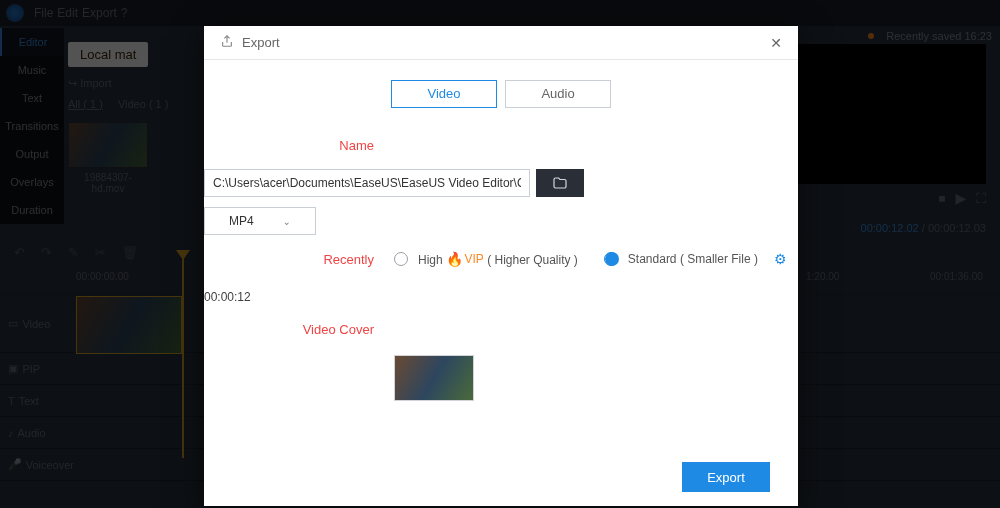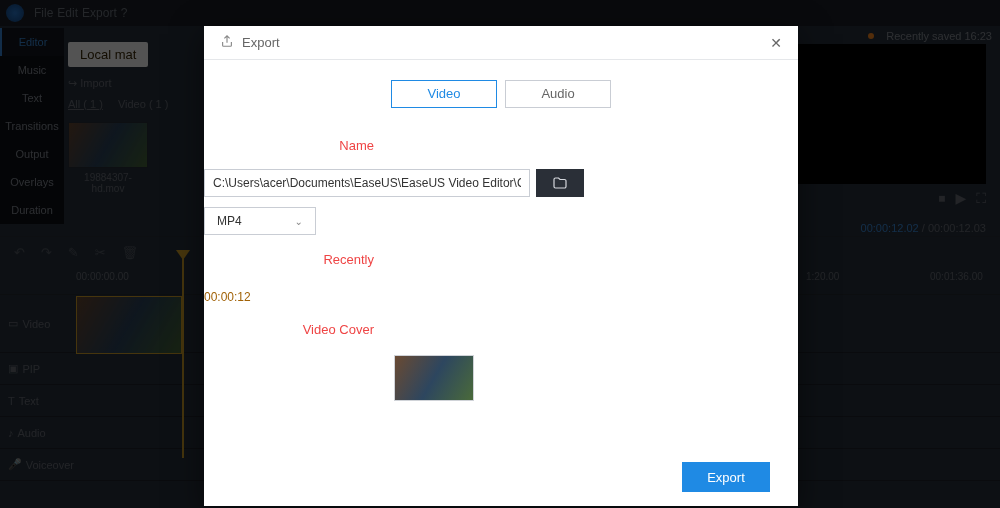--- a/index.html
+++ b/index.html
@@ -53,30 +53,30 @@
 .tabs { display:flex; justify-content:center; gap:8px; margin-top:20px; }
 .tab { width:106px; height:28px; line-height:26px; text-align:center; font-size:13px; color:#666; border:1px solid #c9cdd4; cursor:pointer; }
 .tab.active { color:#1f8ae4; border-color:#1f8ae4; }
 .form { margin-top:18px; }
 .row { display:flex; align-items:center; height:38px; }
 .row .lbl { width:190px; text-align:right; padding-right:20px; font-size:13px; color:#ef4444; }
 .row .ctrl { display:flex; align-items:center; gap:6px; }
 .input { width:376px; height:28px; border:1px solid #c9cdd4; padding:0 8px; font-size:12px; color:#333; }
 .input.path { width:326px; }
 .browse { width:48px; height:28px; background:#2a2f37; display:flex; align-items:center; justify-content:center; color:#d5d8dd; }
-.select { width:112px; height:28px; border:1px solid #c9cdd4; padding:0 12px; font-size:12px; color:#333; display:flex; align-items:center; justify-content:space-between; }
+.select { width:112px; height:28px; border:1px solid #c9cdd4; padding:0 24px; font-size:12px; color:#333; display:flex; align-items:center; justify-content:space-between; }
 .radio { width:14px; height:14px; border:1px solid #9aa0a8; border-radius:50%; display:inline-block; position:relative;}
 .radio.checked{border-color:#1f8ae4;}
 .radio.checked:after{content:"";position:absolute;inset:0;margin:auto;width:14px;height:14px;background:#1f8ae4;border-radius:50%;}
 .radio.checked .chk{position:absolute;inset:0;color:#fff;font-size:9px;line-height:14px;text-align:center;}
 .qtxt{font-size:12px;color:#555;}
 .vip{color:#ff8a28;font-size:12px;display:inline-flex;align-items:center;}
 .vip .flame{font-size:14px;margin-right:1px;}
 .gear{color:#1f8ae4;font-size:14px;margin-left:6px;}
-.duration{font-size:12px;color:#a16207;}
+.duration{font-size:12px;color:#404040;}
 .cover-row{align-items:flex-start;height:auto;margin-top:4px;}
 .cover-lbl{padding-top:2px;}
 .cover-img{margin-left:190px;margin-top:18px;width:80px;height:46px;background:linear-gradient(120deg,#6a4a32 0,#2d465f 50%,#4a6a3a 100%);border:1px solid #d0d3d8;}
 .export-btn{position:absolute;right:28px;bottom:14px;width:88px;height:30px;background:#1f8ae4;color:#fff;border:none;font-size:13px;cursor:pointer;}
 .folder-svg{width:16px;height:16px;}
 </style>
 </head>
 <body>
 
 <div class="app">
@@ -196,20 +196,33 @@
     <div class="row">
       <div class="ctrl">
         <div class="select">
           <span>MP4</span>
           <span style="font-size:10px;color:#888;">⌄</span>
         </div>
       </div>
     </div>
     <div class="row">
       <div class="lbl">Recently</div>
+      <div class="ctrl" style="gap:10px;">
+        <span class="radio"></span>
+        <span class="qtxt"><span>High</span> <span class="vip">
+              <span class="flame">🔥</span>
+              <span>VIP</span>
+            </span><span> ( Higher Quality )</span></span>
+        <span style="width:6px;"></span>
+        <span class="radio checked">
+            <span class="chk">✔</span>
+          </span>
+        <span class="qtxt">Standard ( Smaller File )</span>
+        <span class="gear">⚙</span>
+      </div>
     </div>
     <div class="row">
       <div class="ctrl">
           <span class="duration">00:00:12</span>
         </div>
     </div>
     <div class="row cover-row">
       <div class="lbl cover-lbl">Video Cover</div>
     </div>
     <div class="cover-img"></div>

